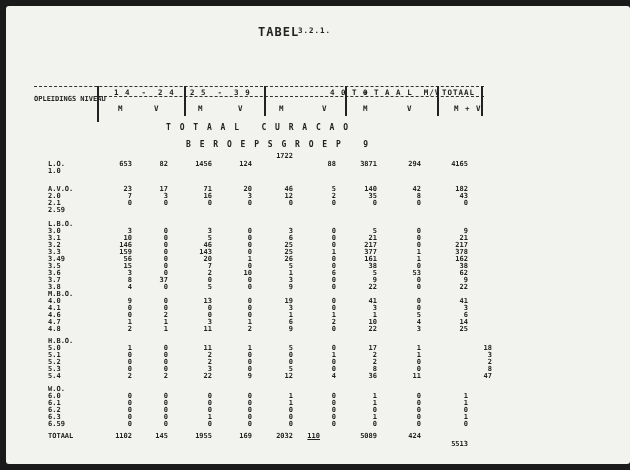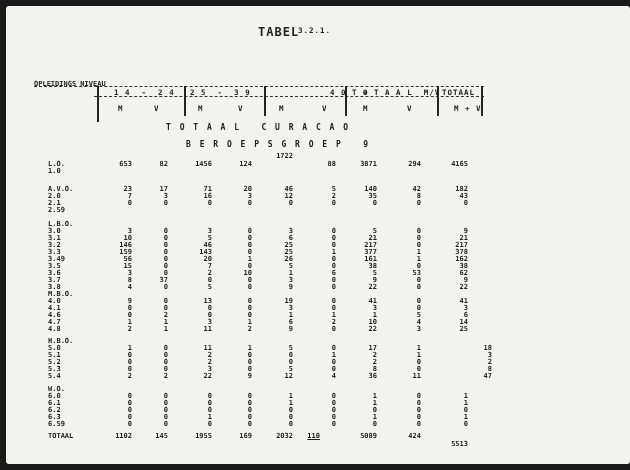--- a/index.html
+++ b/index.html
@@ -13,21 +13,21 @@
 </style>
 </head>
 <body>
 
 <div class="page">
   <div class="t" style="left:252px;top:19px;font-size:12px;">TABEL</div>
   <div class="t" style="left:292px;top:20px;">3.2.1.</div>
 
   <div class="hdr-line" style="left:28px;top:80px;width:450px;"></div>
   <div class="hdr-line" style="left:88px;top:90px;width:390px;"></div>
-  <div class="lbl" style="left:28px;top:75px;text-align:center;">OPLEIDINGS NIVEAU</div>
+  <div class="lbl" style="left:28px;top:90px;text-align:center;">OPLEIDINGS NIVEAU</div>
 
   <div class="vl" style="left:91px;top:80px;height:36px;"></div>
   <div class="vl" style="left:178px;top:80px;height:30px;"></div>
   <div class="vl" style="left:258px;top:80px;height:30px;"></div>
   <div class="vl" style="left:339px;top:80px;height:30px;"></div>
   <div class="vl" style="left:431px;top:80px;height:30px;"></div>
   <div class="vl" style="left:475px;top:80px;height:30px;"></div>
 
   <div class="t" style="left:108px;top:82px;">1 4  -  2 4</div>
   <div class="t" style="left:184px;top:82px;">2 5  -  3 9</div>

